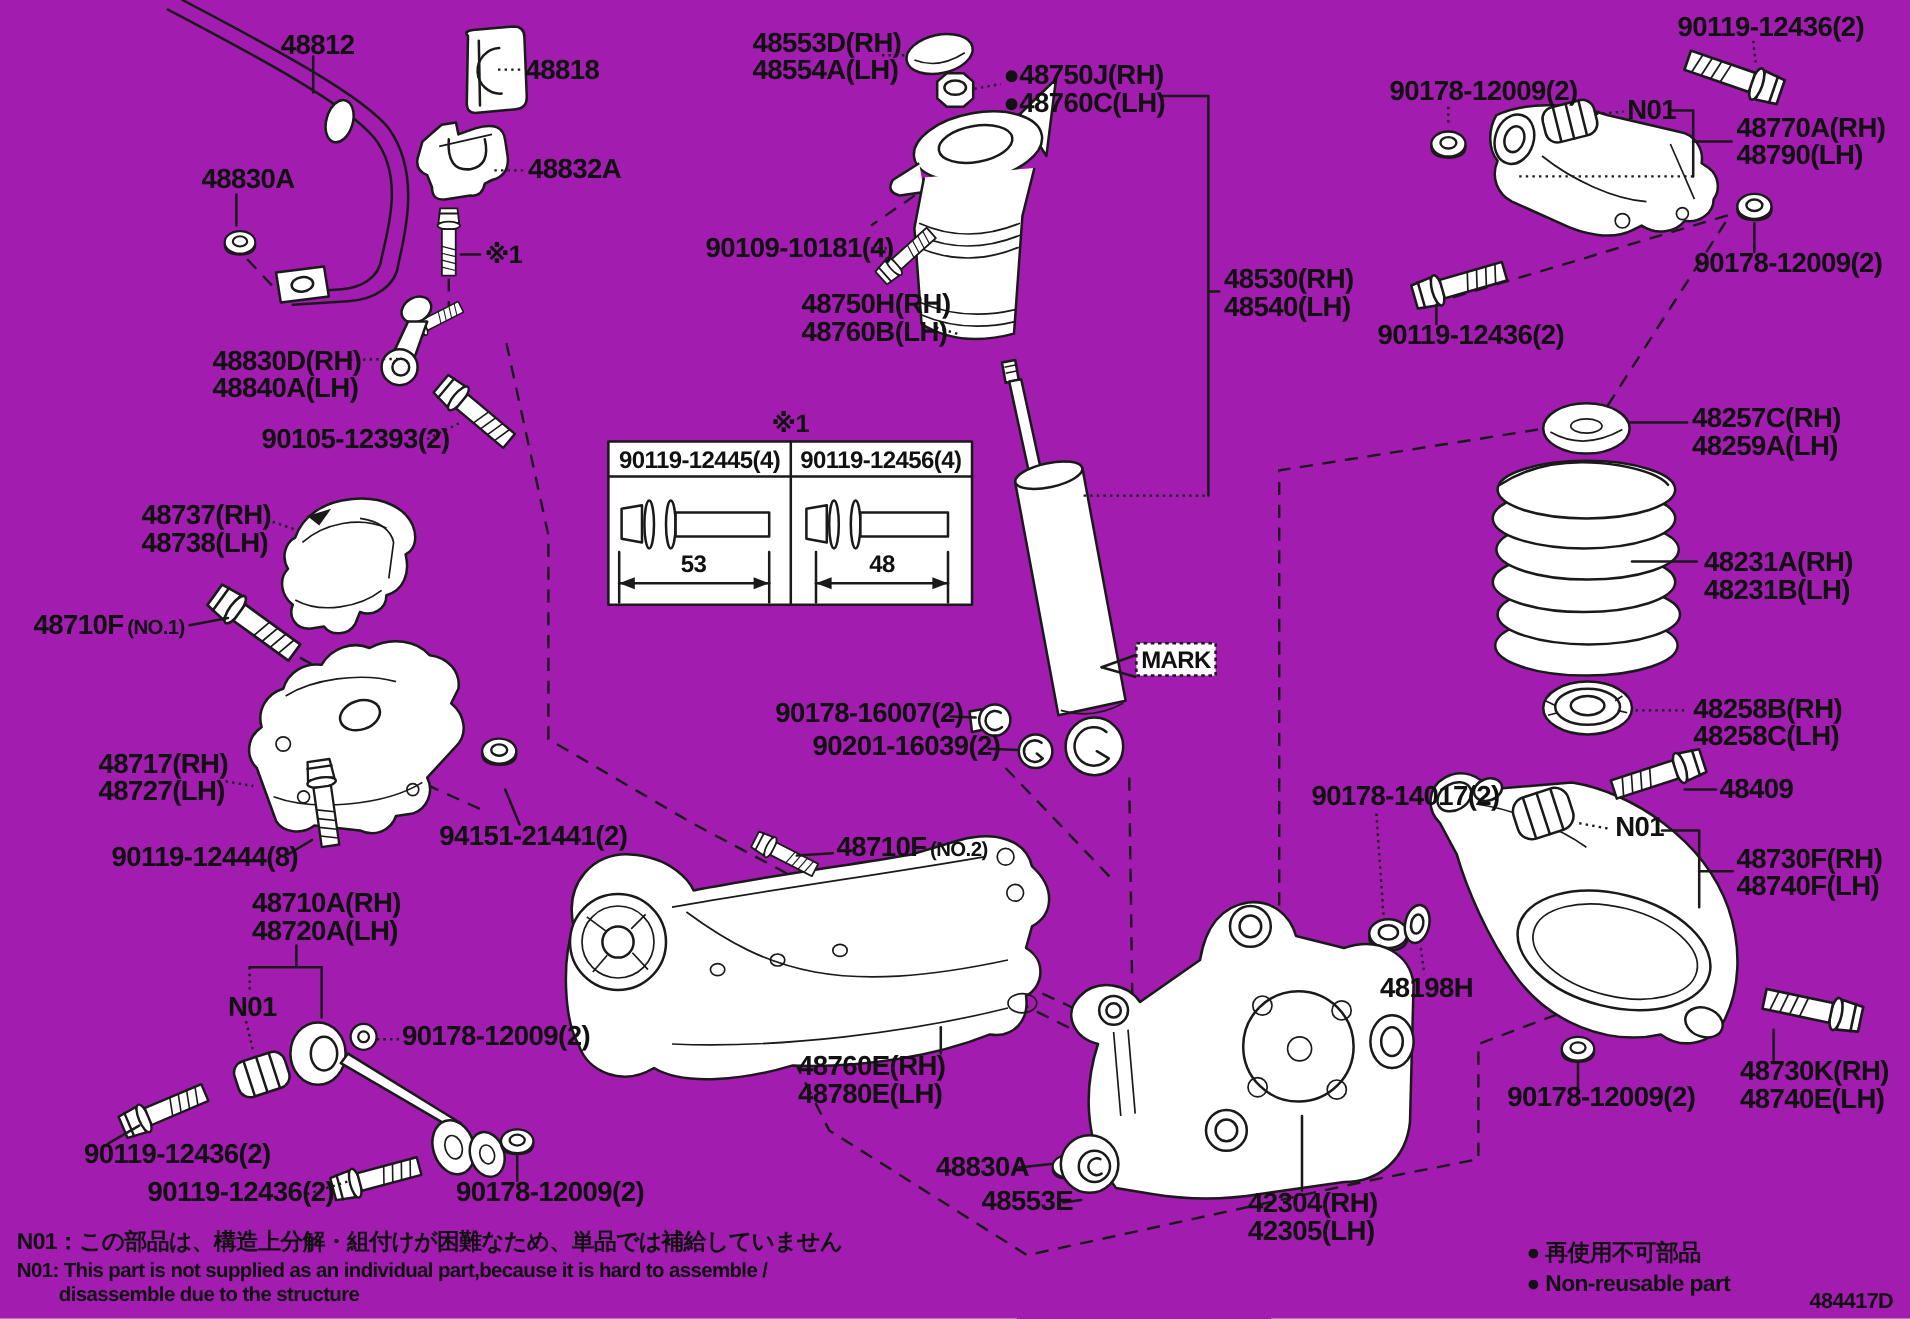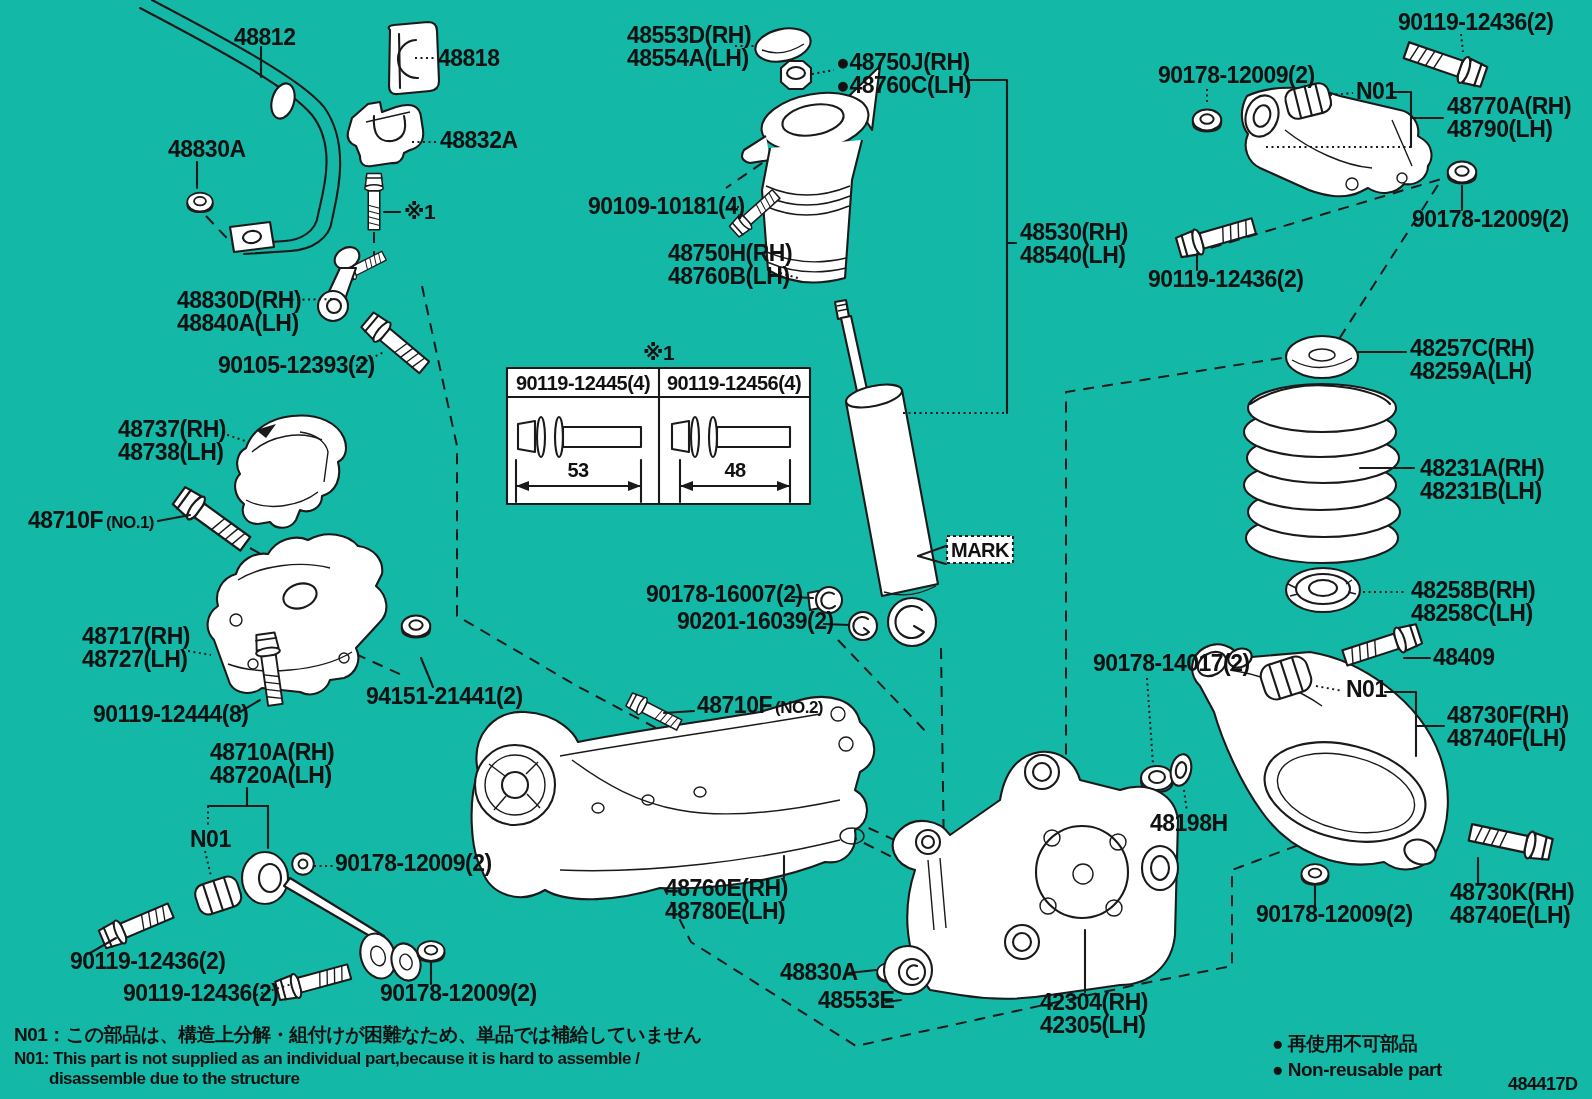--- a/index.html
+++ b/index.html
@@ -1,16 +1,16 @@
 <!DOCTYPE html>
 <html><head>
 <meta charset="utf-8">
 <style>
   html,body{margin:0;padding:0;background:#fff;}
-  .stage{position:relative;width:1592px;height:1099px;background:#14b8a6;overflow:hidden;
+  .stage{position:relative;width:1592px;height:1099px;background:#a21caf;overflow:hidden;
          font-family:"Liberation Sans",sans-serif;}
   svg text{font-family:"Liberation Sans","DejaVu Sans",sans-serif;font-weight:bold;
            fill:#111;letter-spacing:-0.5px;}
   .ln{stroke:#1a1a1a;stroke-width:2.1;fill:none;stroke-linecap:round;stroke-linejoin:round;}
   .lnw{stroke:#1a1a1a;stroke-width:2.1;fill:#fff;stroke-linejoin:round;}
   .thin{stroke:#1a1a1a;stroke-width:1.4;fill:none;}
   .dash{stroke:#1a1a1a;stroke-width:2;fill:none;stroke-dasharray:11 8;}
   .dot{stroke:#1a1a1a;stroke-width:2;fill:none;stroke-dasharray:2 3.5;}
   .solidfill{fill:#1a1a1a;stroke:none;}
 </style>

